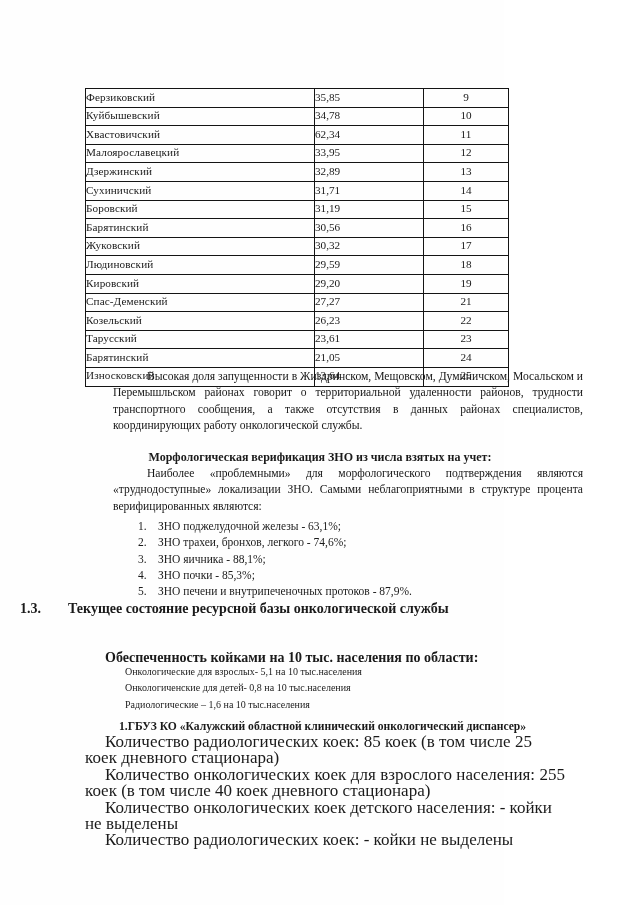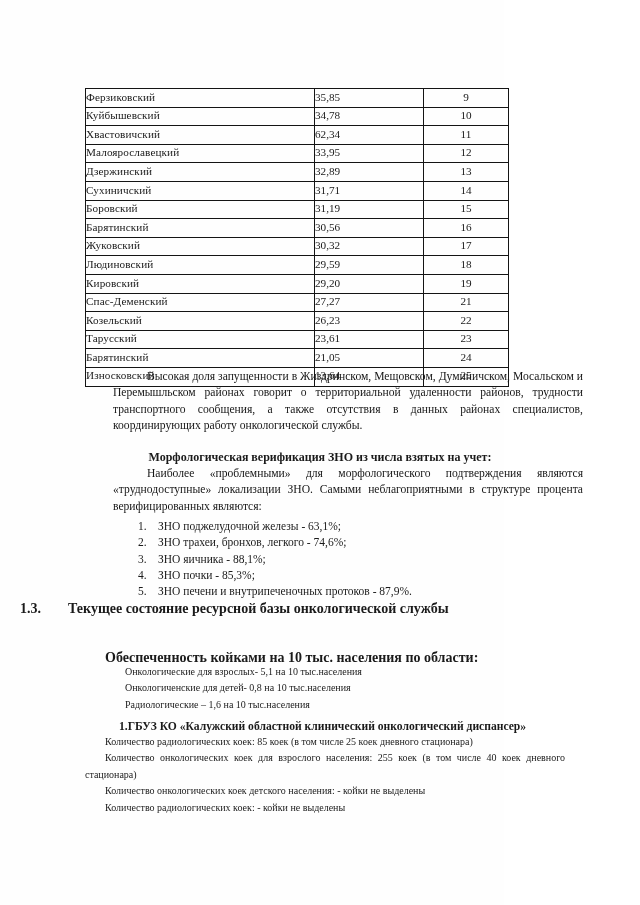--- a/index.html
+++ b/index.html
@@ -173,21 +173,21 @@
     font-weight: bold;
     font-size: 11.6px;
     line-height: 16px;
   }
 
   .gbuz-block {
     position: absolute;
     left: 85px;
     top: 734px;
     width: 480px;
-    font-size: 10px;
+    font-size: 17px;
     line-height: 16.4px;
   }
   .gbuz-block .li {
     text-indent: 20px;
     text-align: justify;
   }
   .gbuz-block .li.flat {
     text-indent: 20px;
     text-align: left;
   }

